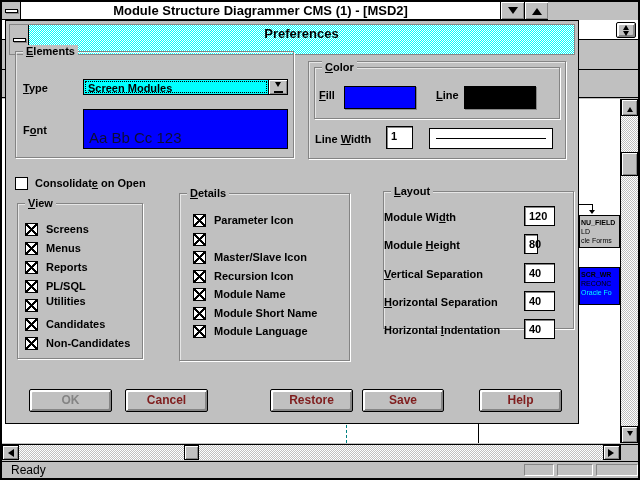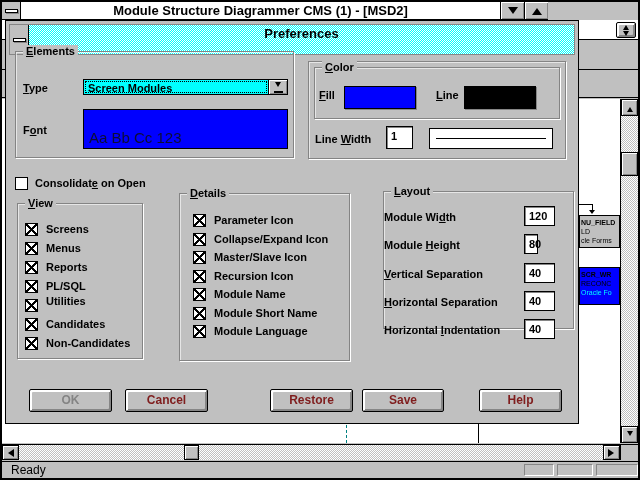--- a/index.html
+++ b/index.html
@@ -246,21 +246,20 @@
     <span class="lbl" style="left:40px;top:297px;">Candidates</span>
     <div class="checkbox checked" style="left:19px;top:316px;"></div>
     <span class="lbl" style="left:40px;top:316px;">Non-Candidates</span>
 
     <div class="group etched" style="left:173px;top:172px;width:171px;height:168px;">
       <span class="group-label"><u>D</u>etails</span>
     </div>
     <div class="checkbox checked" style="left:187px;top:193px;"></div>
     <span class="lbl" style="left:208px;top:193px;">Parameter Icon</span>
     <div class="checkbox checked" style="left:187px;top:212px;"></div>
-    <span class="lbl" style="left:208px;top:212px;">Collapse/Expand Icon</span>
     <div class="checkbox checked" style="left:187px;top:230px;"></div>
     <span class="lbl" style="left:208px;top:230px;">Master/Slave Icon</span>
     <div class="checkbox checked" style="left:187px;top:249px;"></div>
     <span class="lbl" style="left:208px;top:249px;">Recursion Icon</span>
     <div class="checkbox checked" style="left:187px;top:267px;"></div>
     <span class="lbl" style="left:208px;top:267px;">Module Name</span>
     <div class="checkbox checked" style="left:187px;top:286px;"></div>
     <span class="lbl" style="left:208px;top:286px;">Module Short Name</span>
     <div class="checkbox checked" style="left:187px;top:304px;"></div>
     <span class="lbl" style="left:208px;top:304px;">Module Language</span>

